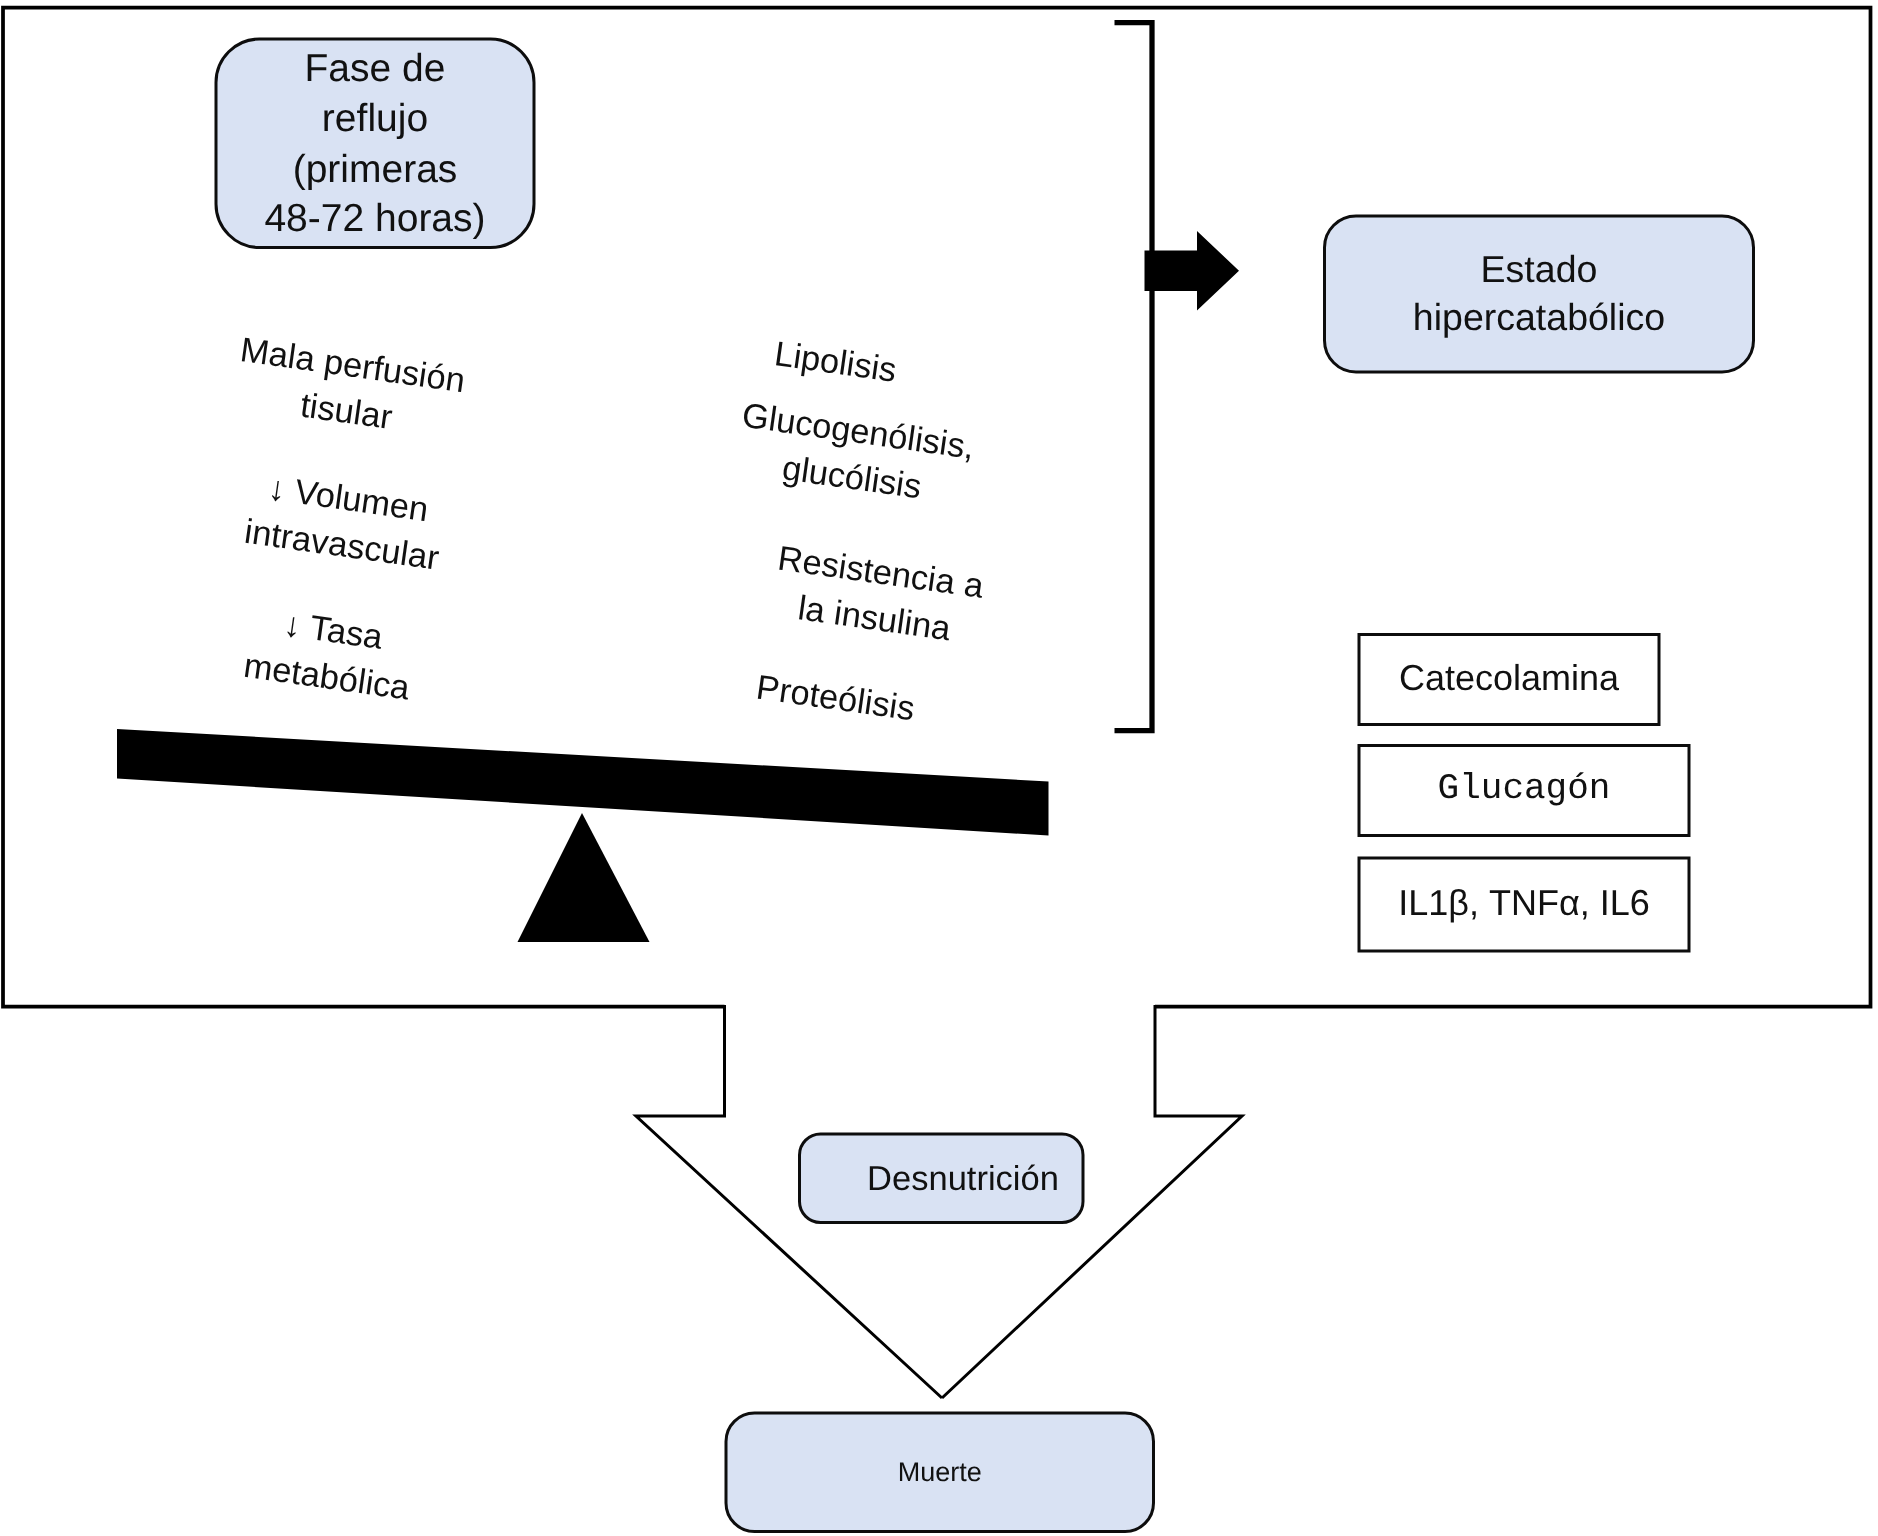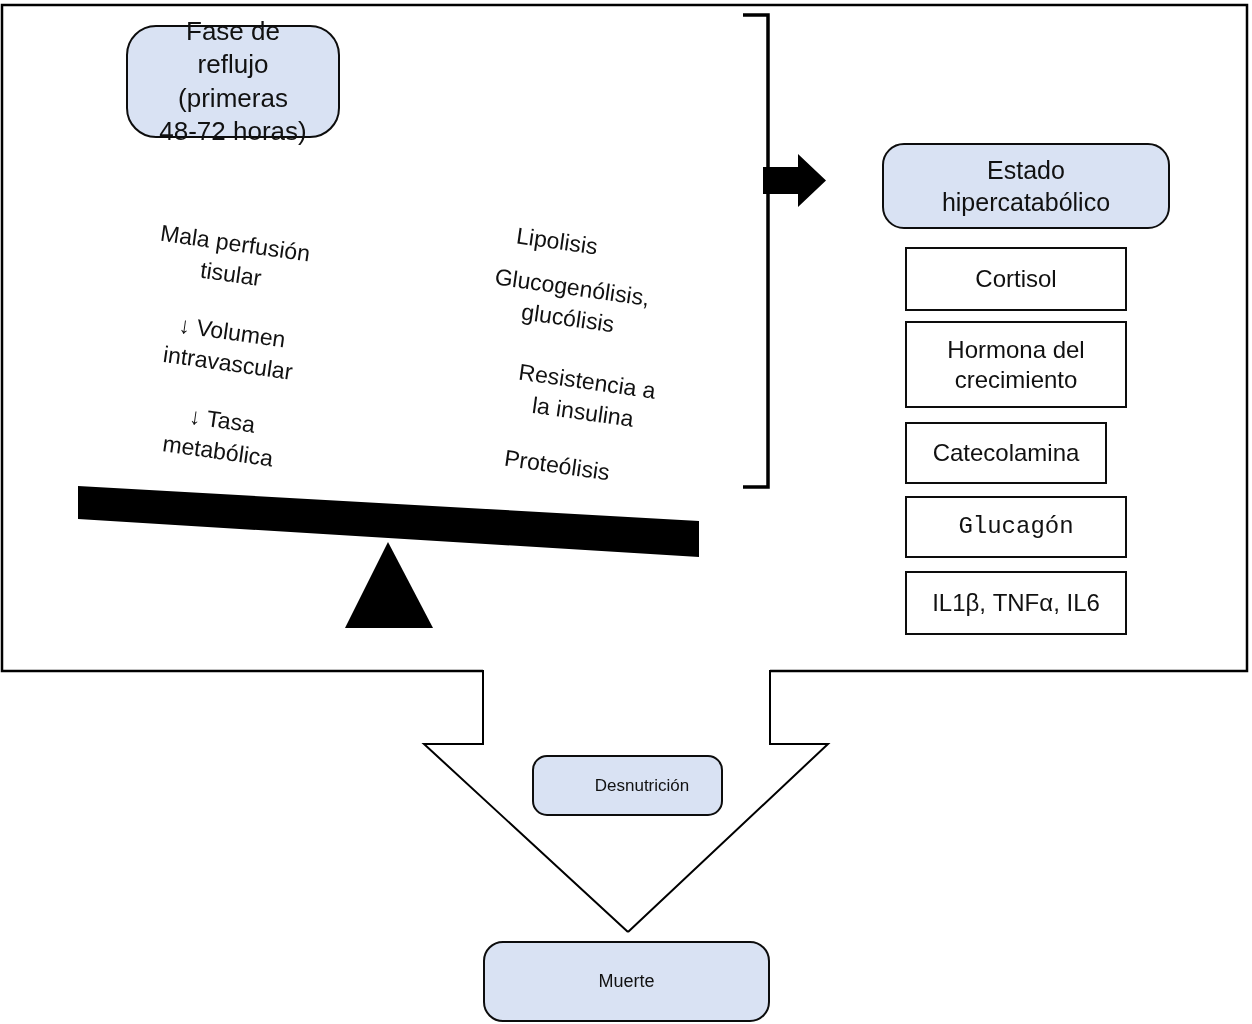--- a/index.html
+++ b/index.html
@@ -42,24 +42,24 @@
     box-sizing: border-box;
   }
   .tilted {
     position: absolute;
     text-align: center;
     white-space: pre-line;
     transform: rotate(8deg);
     font-size: 23px;
     line-height: 1.35;
   }
-  .b-reflujo     { left:126px; top:25px;  width:214px; height:113px; border-radius:30px; font-size:26px; }
+  .b-reflujo     { left:143px; top:25px;  width:214px; height:141px; border-radius:30px; font-size:26px; }
   .b-flujo       { left:452px; top:25px;  width:214px; height:155px; border-radius:30px; font-size:26px; }
-  .b-estado      { left:882px; top:143px; width:288px; height:86px;  border-radius:22px; font-size:25px; }
-  .b-desnutricion{ left:532px; top:755px; width:191px; height:61px;  border-radius:15px; font-size:17px;padding-left:29px; }
+  .b-estado      { left:882px; top:143px; width:288px; height:106px;  border-radius:22px; font-size:25px; }
+  .b-desnutricion{ left:532px; top:755px; width:191px; height:61px;  border-radius:15px; font-size:23px;padding-left:29px; }
   .b-muerte      { left:483px; top:941px; width:287px; height:81px;  border-radius:20px; font-size:18px; }
   .w-cortisol    { left:905px; top:247px; width:222px; height:64px; }
   .w-hormona     { left:905px; top:321px; width:222px; height:87px; }
   .w-catecolamina{ left:905px; top:422px; width:202px; height:62px; }
   .w-glucagon    { left:905px; top:496px; width:222px; height:62px;font-family:Liberation Mono, monospace; }
   .w-il          { left:905px; top:571px; width:222px; height:64px; }
   .t-perfusion   { left:123px; top:228px; width:220px; }
   .t-volumen     { left:120px; top:317px; width:220px; }
   .t-tasa        { left:110px; top:405px; width:220px; }
   .m-lipolisis   { left:457px; top:226px; width:200px; }
@@ -102,23 +102,20 @@
 
   <div class="tilted m-lipolisis">Lipolisis</div>
   <div class="tilted m-gluco">Glucogenólisis,
 glucólisis</div>
   <div class="tilted m-resistencia">Resistencia a
 la insulina</div>
   <div class="tilted m-proteolisis">Proteólisis</div>
 
   <div class="bluebox b-estado">Estado
 hipercatabólico</div>
-  <div class="whitebox w-cortisol">Cortisol</div>
-  <div class="whitebox w-hormona">Hormona del
-crecimiento</div>
   <div class="whitebox w-catecolamina">Catecolamina</div>
   <div class="whitebox w-glucagon">Glucagón</div>
   <div class="whitebox w-il">IL1β, TNFα, IL6</div>
 
   <div class="bluebox b-desnutricion">Desnutrición</div>
   <div class="bluebox b-muerte">Muerte</div>
 
 </div>
 
 </body></html>

